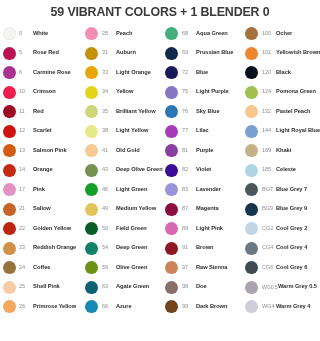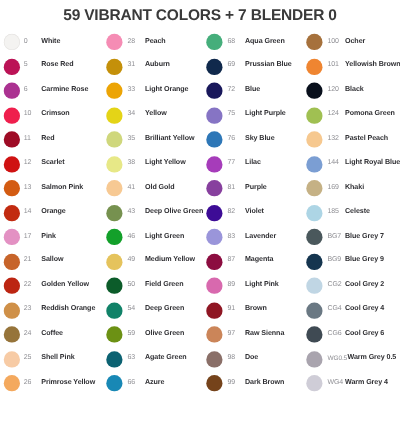--- a/index.html
+++ b/index.html
@@ -92,21 +92,21 @@
   }
 
   .col-0 .dot-wrap { width: 19px; flex: 0 0 19px; }
   .col-1 .dot-wrap { width: 22px; flex: 0 0 22px; }
   .col-2 .dot-wrap { width: 22px; flex: 0 0 22px; }
   .col-3 .dot-wrap { width: 22px; flex: 0 0 22px; }
 </style>
 </head>
 <body>
 
-<div id="title">59 VIBRANT COLORS + 7 BLENDER 0</div>
+<div id="title">59 VIBRANT COLORS + 1 BLENDER 0</div>
 
 <div id="grid">
     <div class="column col-0">
       <div class="swatch-row">
         <div class="dot-wrap">
           <span class="dot" style="background: rgb(244, 243, 241); box-shadow: rgb(230, 228, 226) 0px 0px 0px 0.5px inset;"></span>
         </div>
         <span class="code">0</span>
         <span class="name">White</span>
       </div>

